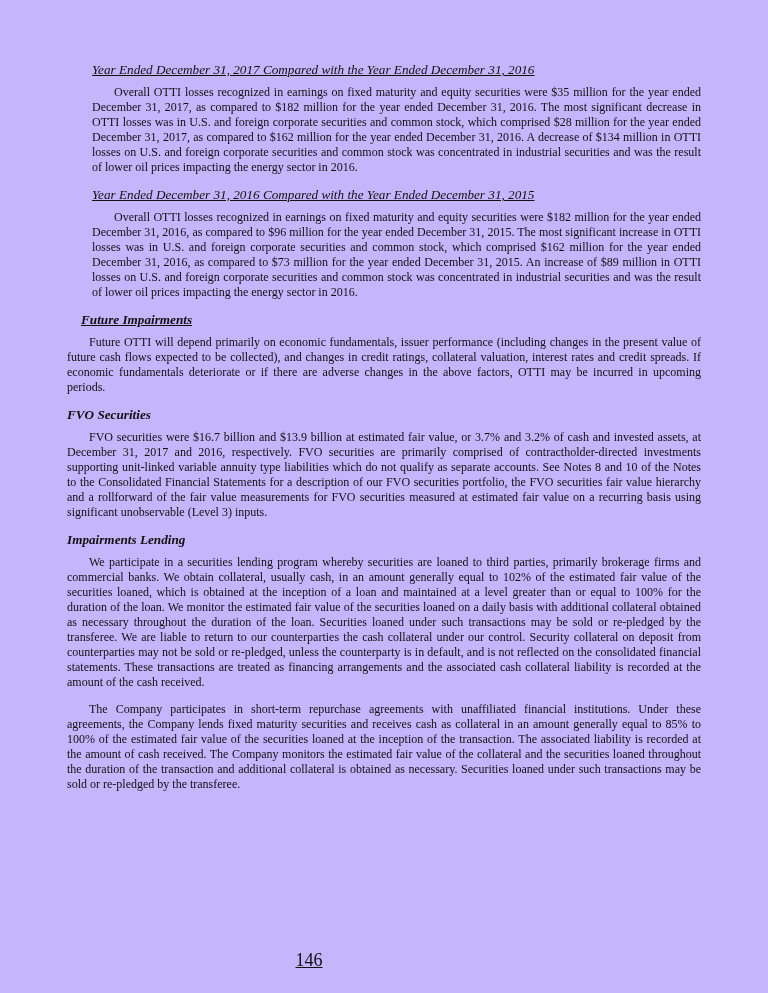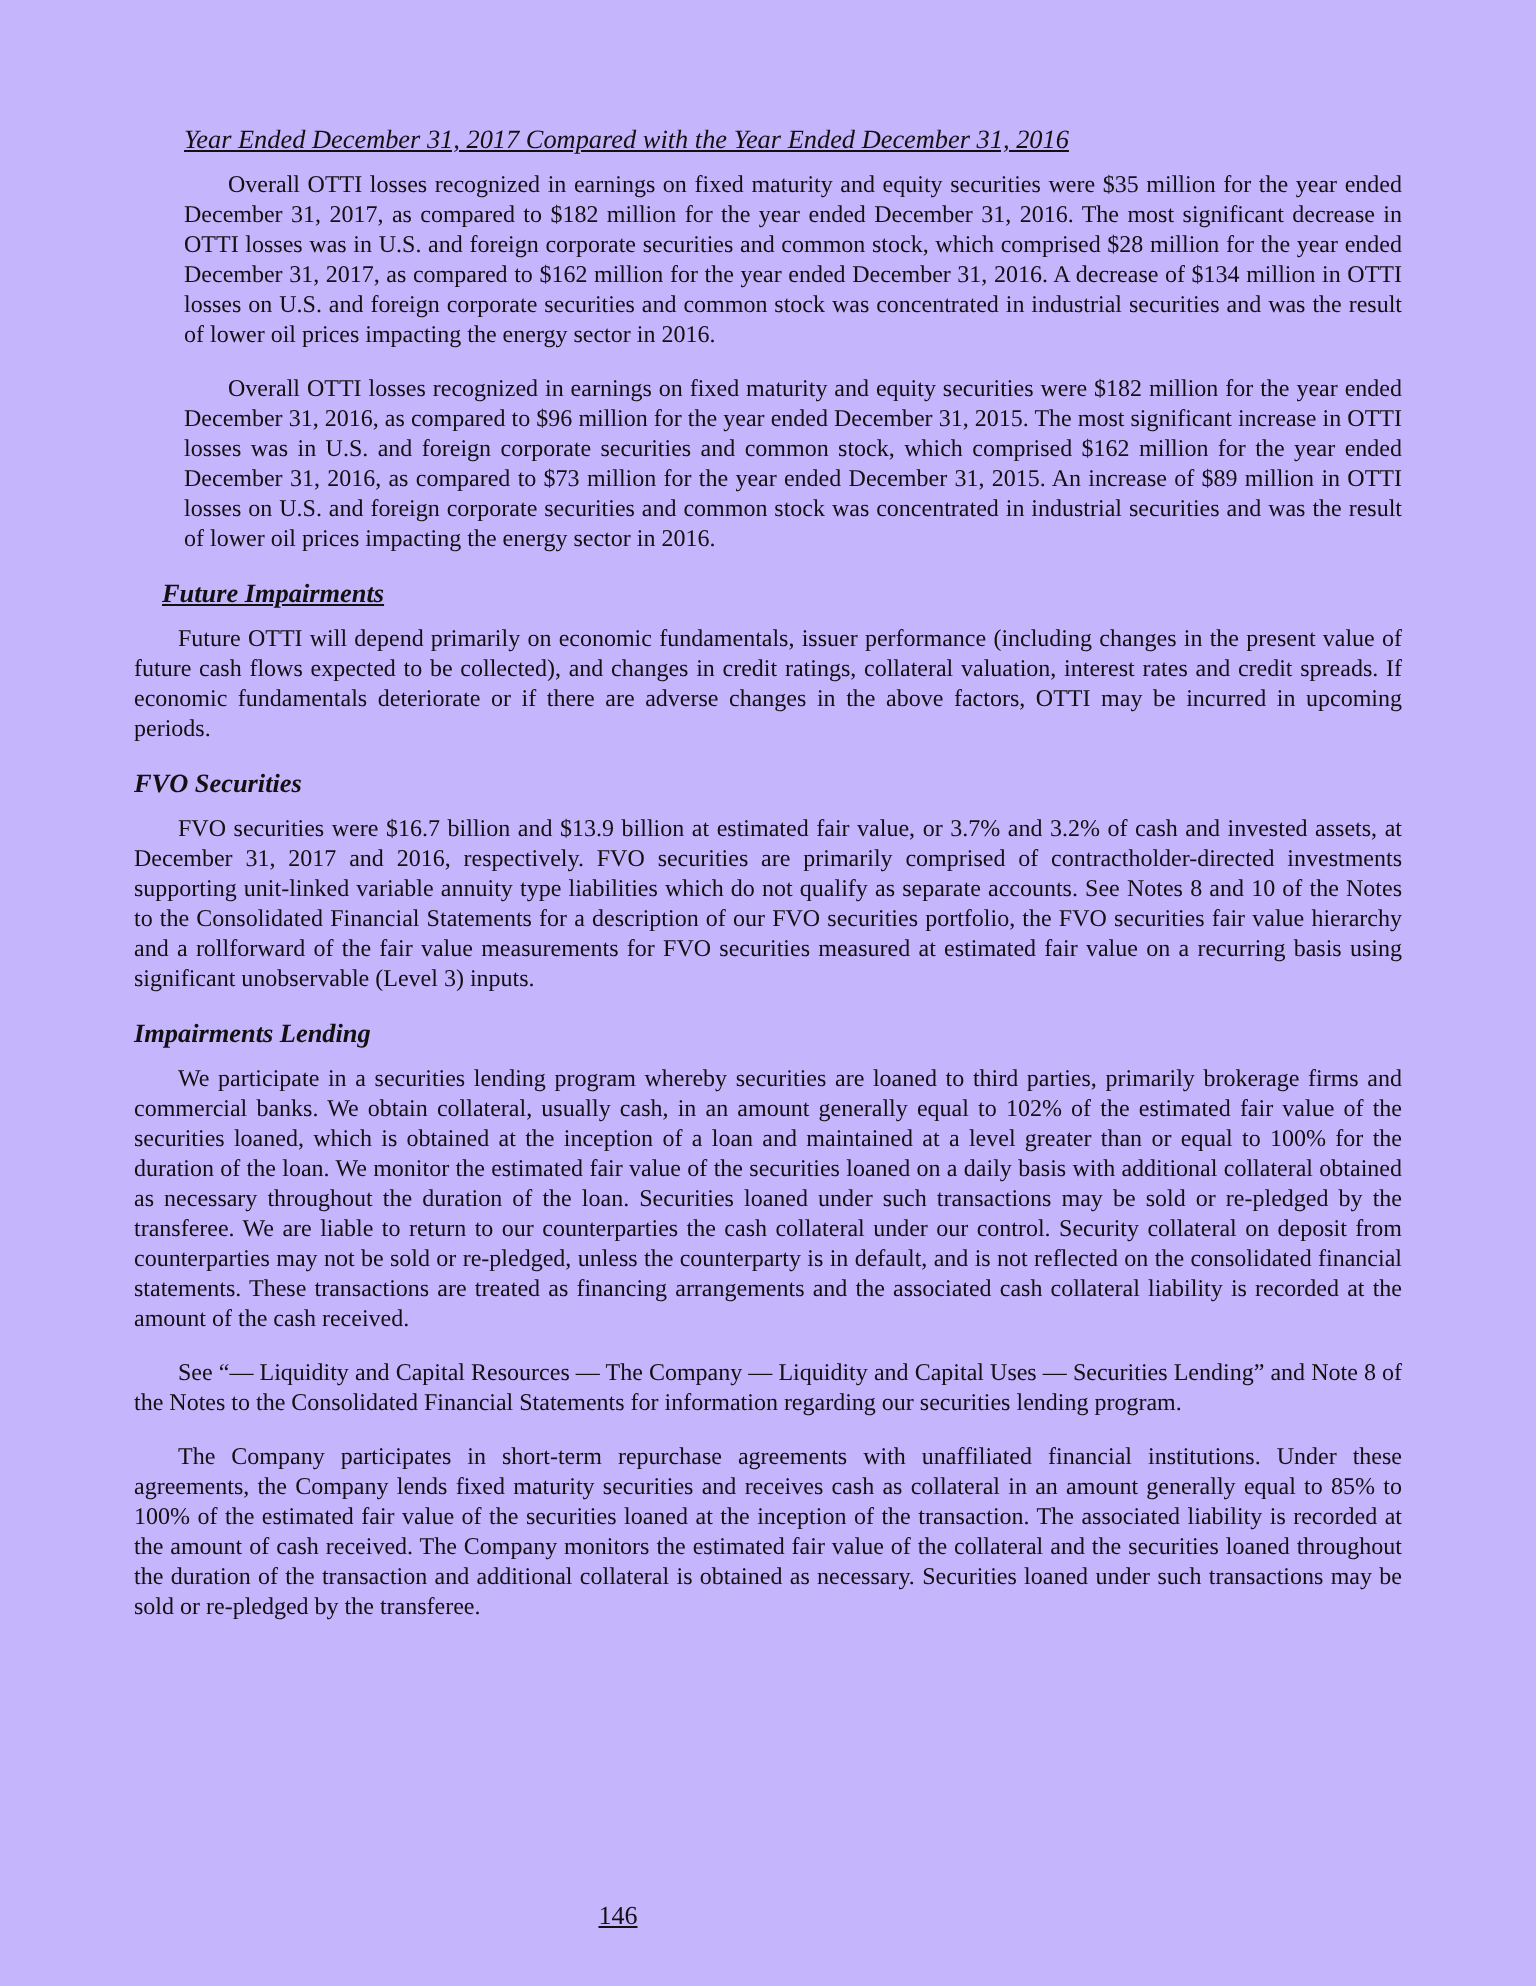--- a/index.html
+++ b/index.html
@@ -51,53 +51,53 @@
   h3.bold-italic {
     font-style: italic;
     font-weight: bold;
   }
   .footer {
     position: absolute;
     top: 950px;
     left: 0;
     width: 618px;
     text-align: center;
-    font-size: 13px;
+    font-size: 18px;
     text-decoration: underline;
   }
 </style>
 </head>
 <body>
 
 <div class="page">
   <div class="content">
 
     <div class="comparison-block">
       <h3 class="italic-underline">Year Ended December 31, 2017 Compared with the Year Ended December 31, 2016</h3>
       <p class="body-text">Overall OTTI losses recognized in earnings on fixed maturity and equity securities were $35 million for the year ended December 31, 2017, as compared to $182 million for the year ended December 31, 2016. The most significant decrease in OTTI losses was in U.S. and foreign corporate securities and common stock, which comprised $28 million for the year ended December 31, 2017, as compared to $162 million for the year ended December 31, 2016. A decrease of $134 million in OTTI losses on U.S. and foreign corporate securities and common stock was concentrated in industrial securities and was the result of lower oil prices impacting the energy sector in 2016.</p>
     </div>
 
     <div class="comparison-block">
+      <h3 class="italic-underline">Year Ended December 31, 2016 Compared with the Year Ended December 31, 2015</h3>
       <p class="body-text">Overall OTTI losses recognized in earnings on fixed maturity and equity securities were $182 million for the year ended December 31, 2016, as compared to $96 million for the year ended December 31, 2015. The most significant increase in OTTI losses was in U.S. and foreign corporate securities and common stock, which comprised $162 million for the year ended December 31, 2016, as compared to $73 million for the year ended December 31, 2015. An increase of $89 million in OTTI losses on U.S. and foreign corporate securities and common stock was concentrated in industrial securities and was the result of lower oil prices impacting the energy sector in 2016.</p>
     </div>
 
     <div>
       <h3 class="bold-italic-underline">Future Impairments</h3>
       <p class="body-text">Future OTTI will depend primarily on economic fundamentals, issuer performance (including changes in the present value of future cash flows expected to be collected), and changes in credit ratings, collateral valuation, interest rates and credit spreads. If economic fundamentals deteriorate or if there are adverse changes in the above factors, OTTI may be incurred in upcoming periods.</p>
     </div>
 
     <div>
       <h3 class="bold-italic">FVO Securities</h3>
       <p class="body-text">FVO securities were $16.7 billion and $13.9 billion at estimated fair value, or 3.7% and 3.2% of cash and invested assets, at December 31, 2017 and 2016, respectively. FVO securities are primarily comprised of contractholder-directed investments supporting unit-linked variable annuity type liabilities which do not qualify as separate accounts. See Notes 8 and 10 of the Notes to the Consolidated Financial Statements for a description of our FVO securities portfolio, the FVO securities fair value hierarchy and a rollforward of the fair value measurements for FVO securities measured at estimated fair value on a recurring basis using significant unobservable (Level 3) inputs.</p>
     </div>
 
     <div>
       <h3 class="bold-italic">Impairments Lending</h3>
       <p class="body-text">We participate in a securities lending program whereby securities are loaned to third parties, primarily brokerage firms and commercial banks. We obtain collateral, usually cash, in an amount generally equal to 102% of the estimated fair value of the securities loaned, which is obtained at the inception of a loan and maintained at a level greater than or equal to 100% for the duration of the loan. We monitor the estimated fair value of the securities loaned on a daily basis with additional collateral obtained as necessary throughout the duration of the loan. Securities loaned under such transactions may be sold or re-pledged by the transferee. We are liable to return to our counterparties the cash collateral under our control. Security collateral on deposit from counterparties may not be sold or re-pledged, unless the counterparty is in default, and is not reflected on the consolidated financial statements. These transactions are treated as financing arrangements and the associated cash collateral liability is recorded at the amount of the cash received.</p>
-      <p class="body-text">See “— Liquidity and Capital Resources — The Company — Liquidity and Capital Uses — Securities Lending” and Note 8 of the Notes to the Consolidated Financial Statements for information regarding our securities lending program.</p>
     </div>
 
     <div>
       <p class="body-text">The Company participates in short-term repurchase agreements with unaffiliated financial institutions. Under these agreements, the Company lends fixed maturity securities and receives cash as collateral in an amount generally equal to 85% to 100% of the estimated fair value of the securities loaned at the inception of the transaction. The associated liability is recorded at the amount of cash received. The Company monitors the estimated fair value of the collateral and the securities loaned throughout the duration of the transaction and additional collateral is obtained as necessary. Securities loaned under such transactions may be sold or re-pledged by the transferee.</p>
     </div>
 
   </div>
 
   <div class="footer">146</div>
 </div>

